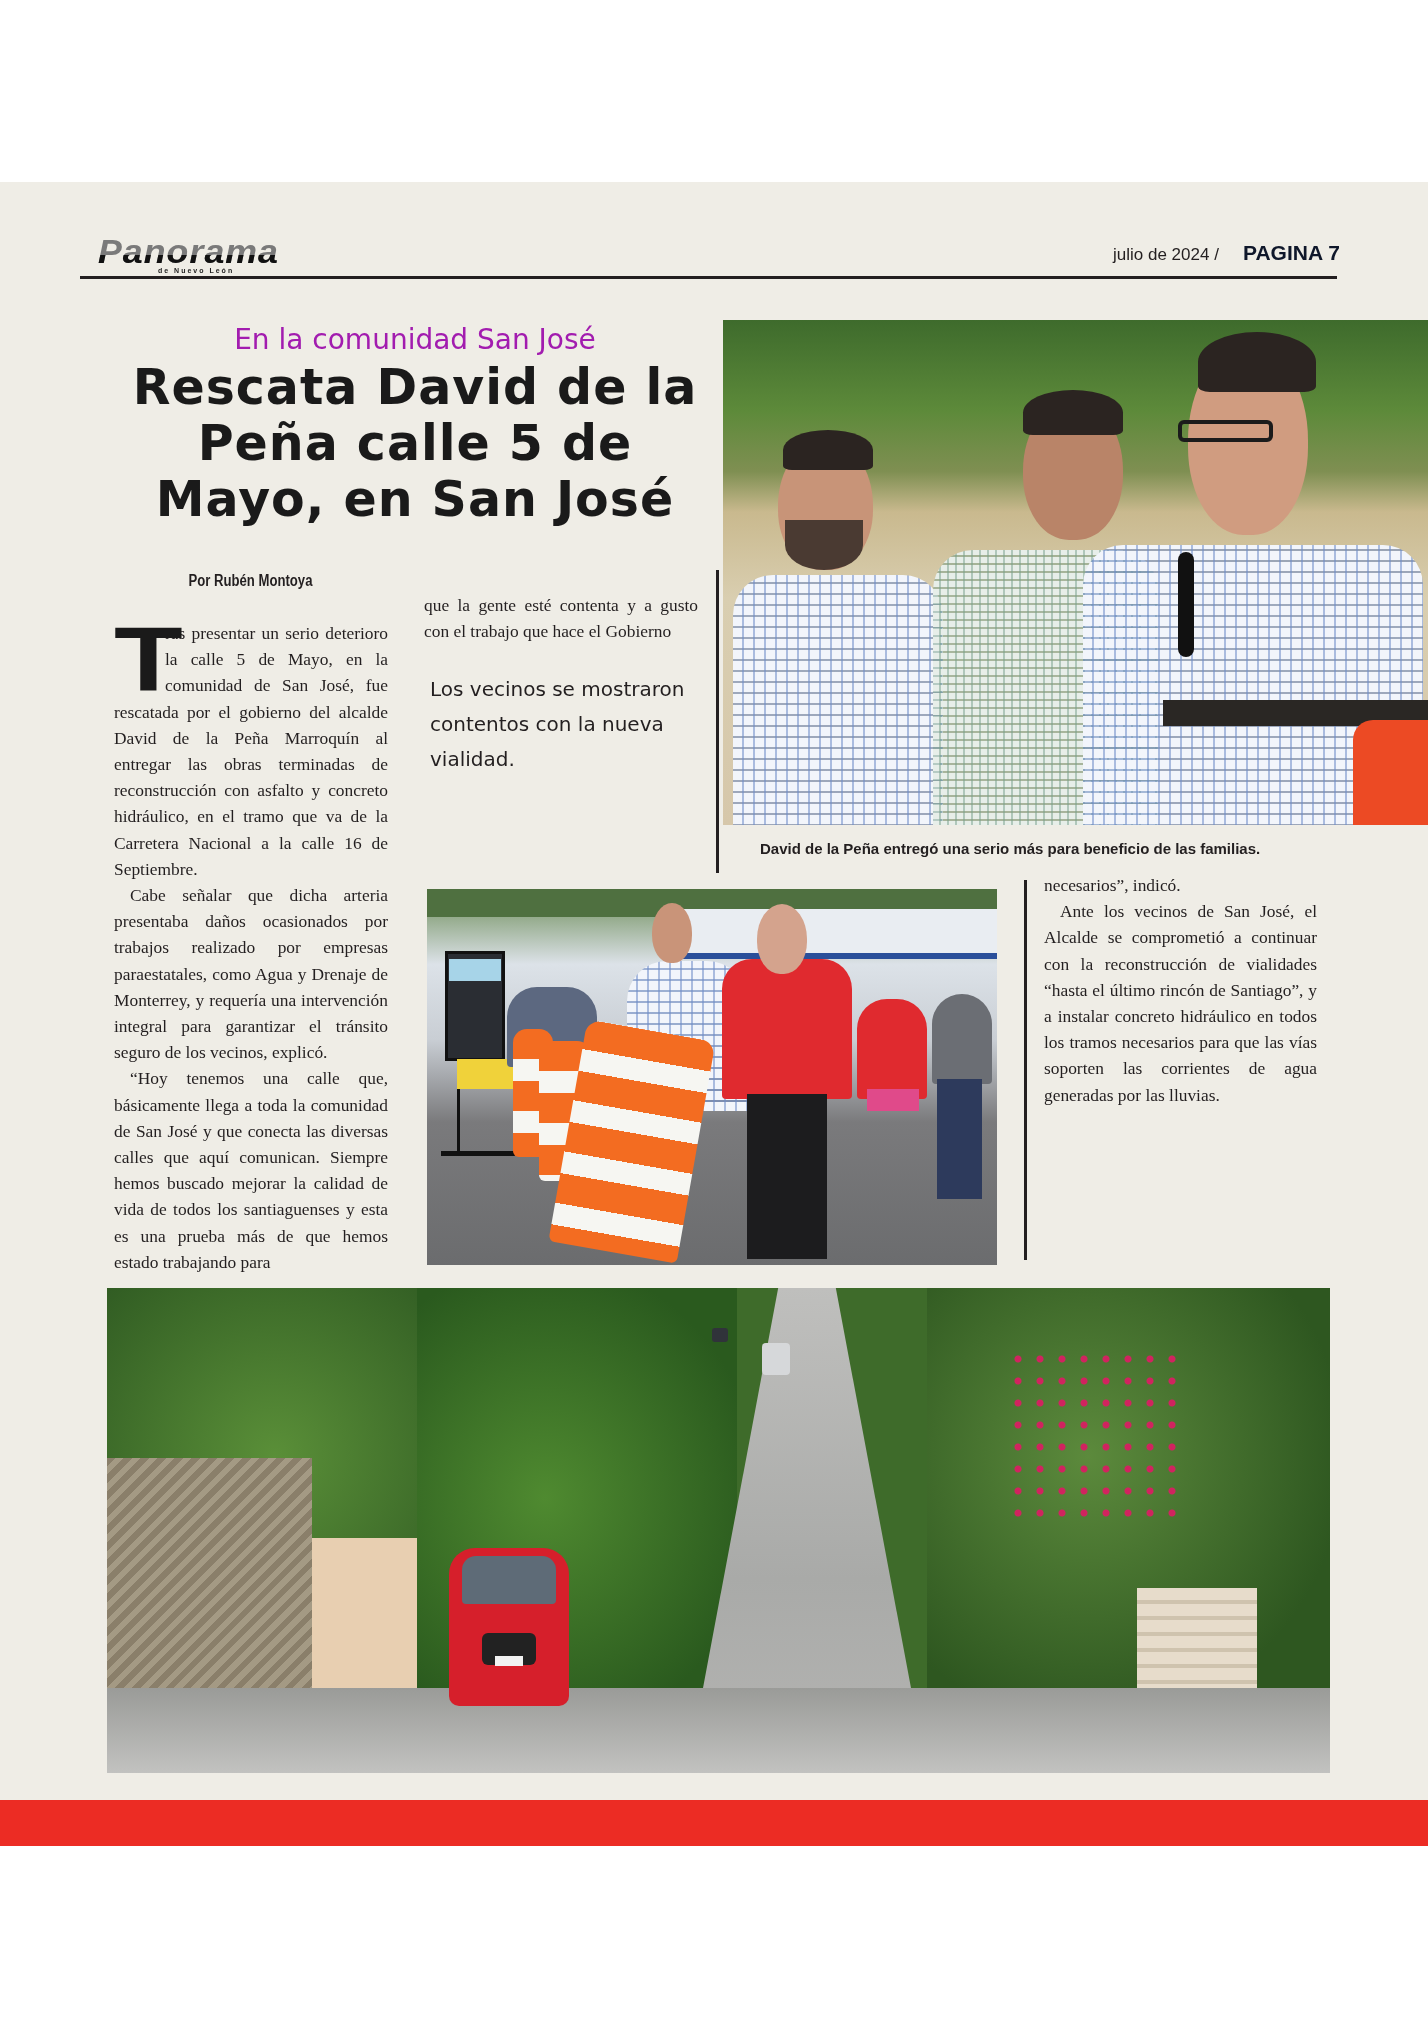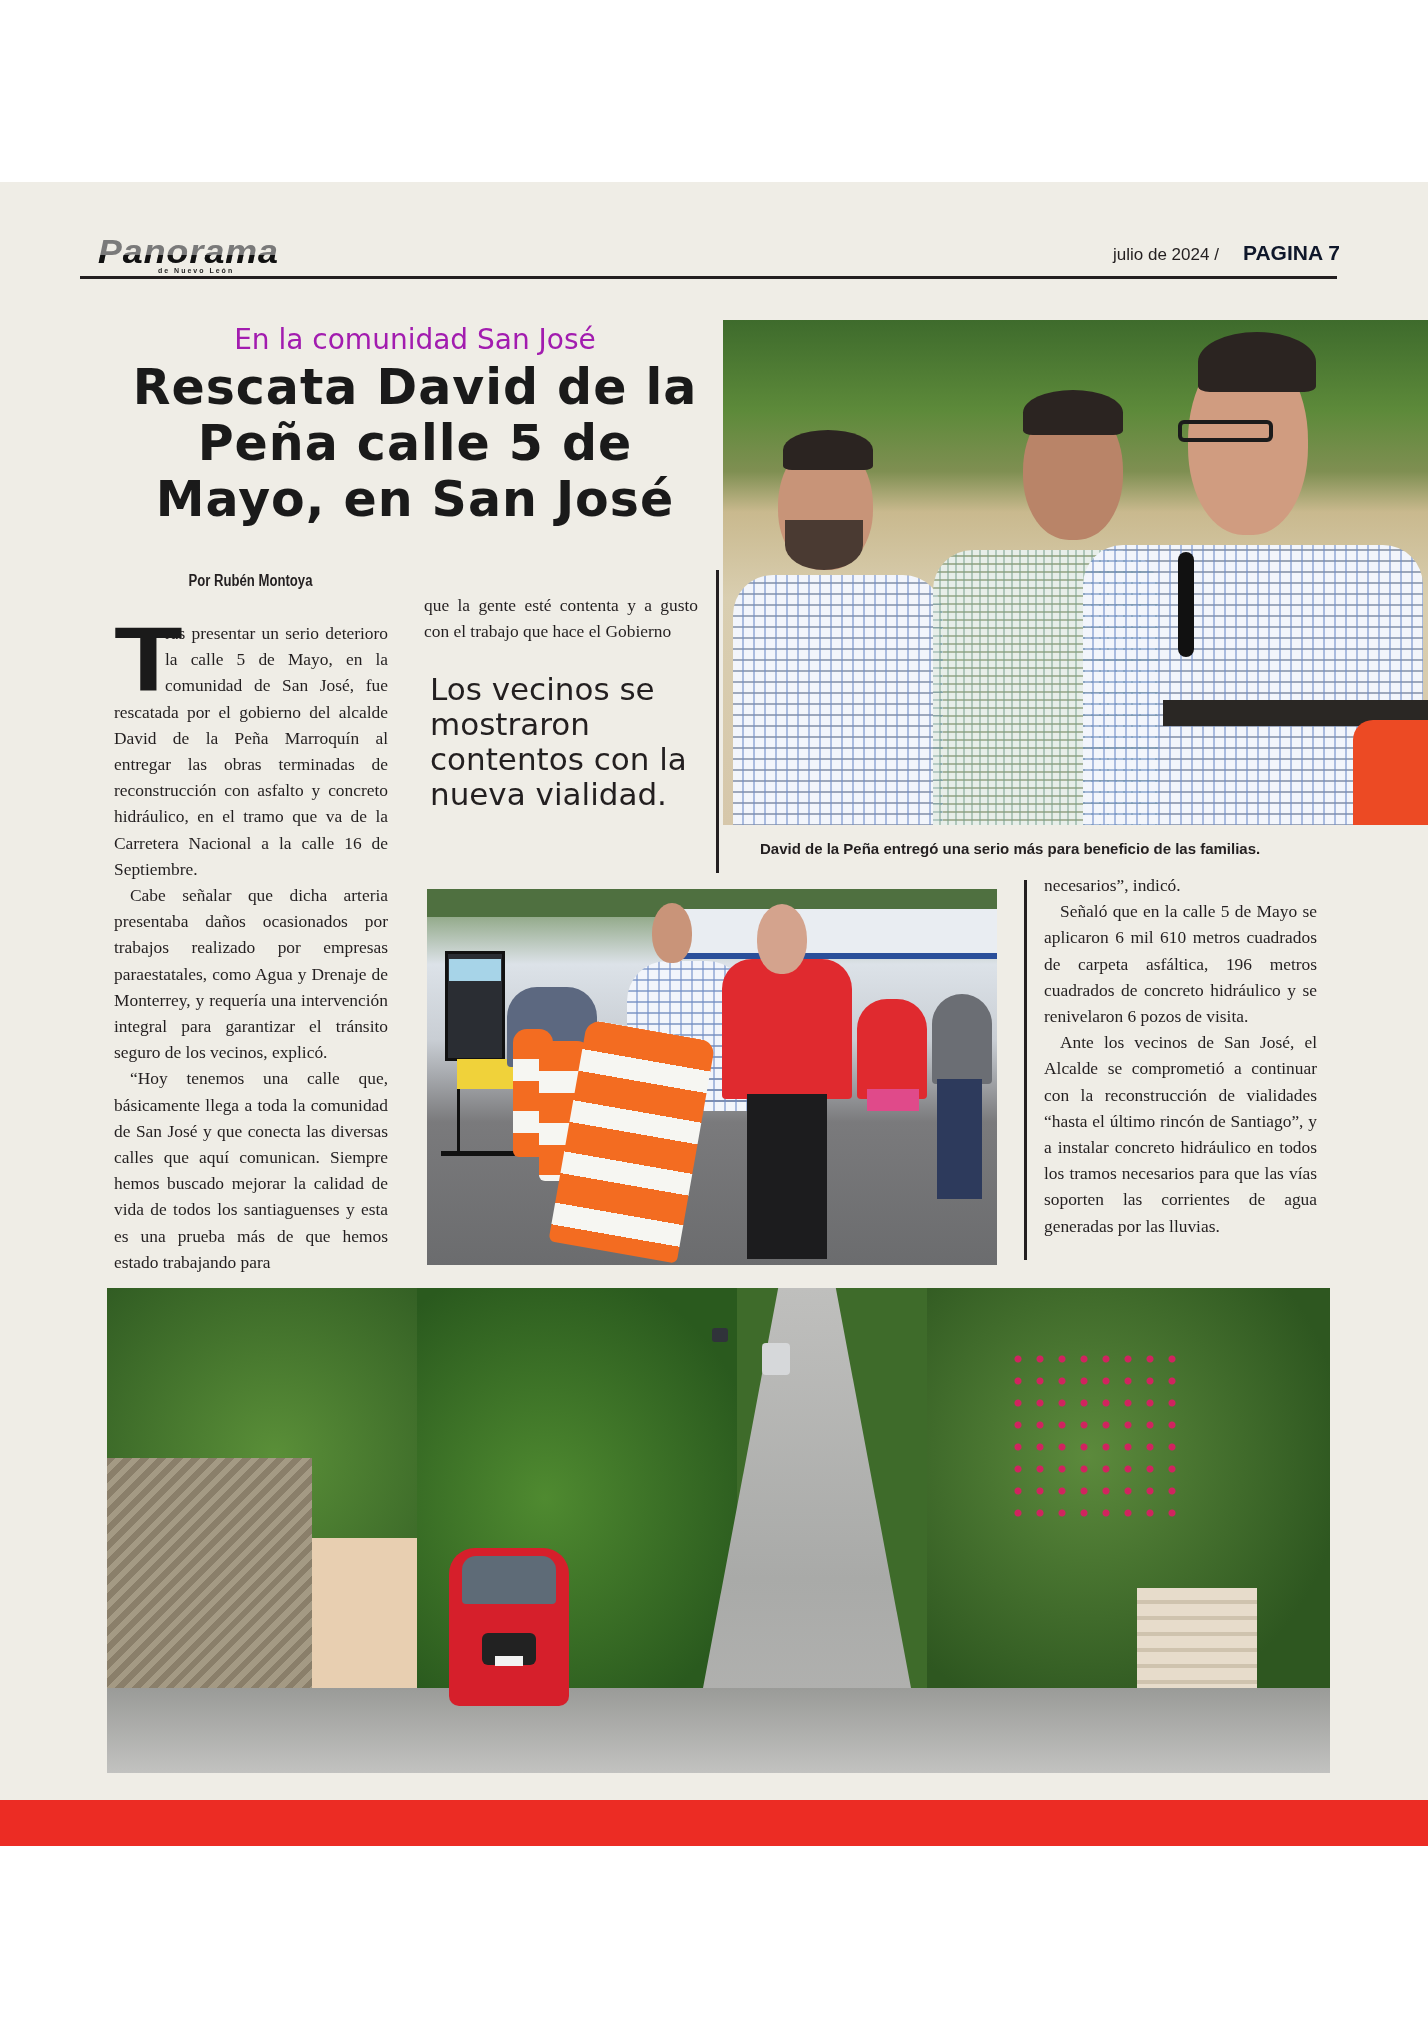--- a/index.html
+++ b/index.html
@@ -23,21 +23,21 @@
 
   .byline{left:114px;top:572px;width:273px;text-align:center;font-family:"Liberation Sans",sans-serif;font-weight:bold;font-size:16px;color:#231f20;transform:scaleX(.82);}
 
   .col{font-size:17.4px;line-height:26.2px;text-align:justify;color:#231f20;}
   .col p{text-indent:16px;}
   .col p.noind{text-indent:0;}
   .col-left{left:114px;top:620px;width:274px;}
   .dropcap{float:left;font-family:"Liberation Sans",sans-serif;font-weight:bold;font-size:90px;line-height:68px;height:70px;margin:6px 6px 0 0;color:#1a1a1a;transform:scaleX(1.25);transform-origin:left;width:45px;}
   .col-mid{left:424px;top:568px;width:274px;margin-top:24px;}
 
-  .pullquote{left:430px;top:672px;width:260px;font-family:"DejaVu Sans",sans-serif;font-size:31px;line-height:35px;color:#231f20;}
+  .pullquote{left:430px;top:672px;width:260px;font-family:"DejaVu Sans",sans-serif;font-size:20px;line-height:35px;color:#231f20;}
 
   .vrule1{left:716px;top:570px;width:3px;height:303px;background:#231f20;}
   .vrule2{left:1024px;top:880px;width:3px;height:380px;background:#231f20;}
 
   .col-right{left:1044px;top:872px;width:273px;}
 
   .caption{left:760px;top:840px;font-family:"Liberation Sans",sans-serif;font-weight:bold;font-size:15px;color:#231f20;}
 
   
   .photo{position:absolute;overflow:hidden;}
@@ -137,21 +137,20 @@
   <div class="shape" style="left:320px;top:205px;width:80px;height:165px;background:#1c1c1e;"></div>
   <div class="shape redshirt" style="left:430px;top:110px;width:70px;height:100px;"></div>
   <div class="shape" style="left:440px;top:200px;width:52px;height:22px;background:#e04a8a;"></div>
   <div class="shape redshirt" style="left:505px;top:105px;width:60px;height:90px;background:#6b6e74;"></div>
   <div class="shape" style="left:510px;top:190px;width:45px;height:120px;background:#2d3a5c;"></div>
 </div>
 <div class="abs vrule2"></div>
 
 <div class="abs col col-right">
   <p class="noind">necesarios”, indicó.</p>
-  <p>Señaló que en la calle 5 de Mayo se aplicaron 6 mil 610 metros cuadrados de carpeta asfáltica, 196 metros cuadrados de concreto hidráulico y se renivelaron 6 pozos de visita.</p>
   <p>Ante los vecinos de San José, el Alcalde se comprometió a continuar con la reconstrucción de vialidades “hasta el último rincón de Santiago”, y a instalar concreto hidráulico en todos los tramos necesarios para que las vías soporten las corrientes de agua generadas por las lluvias.</p>
 </div>
 
 <div class="photo photo3">
   <div class="shape" style="left:0;top:0;width:420px;height:420px;background:radial-gradient(ellipse at 40% 40%,#5a8f38 0%,#2f5a22 70%);"></div>
   <div class="shape" style="left:0;top:170px;width:205px;height:250px;background:repeating-linear-gradient(135deg,#8a7f6a 0 6px,#a49a84 6px 12px);"></div>
   <div class="shape" style="left:205px;top:250px;width:120px;height:170px;background:#e8cfb1;"></div>
   <div class="shape" style="left:310px;top:0;width:320px;height:420px;background:radial-gradient(ellipse at 40% 50%,#4f8a30 0%,#2a5a1e 80%);"></div>
   <div class="shape" style="left:580px;top:0;width:240px;height:485px;background:linear-gradient(180deg,#bfbfbd 0%,#a9aaa8 60%,#b5b5b3 100%);clip-path:polygon(38% 0,62% 0,100% 100%,0 100%);"></div>
   <div class="shape" style="left:820px;top:0;width:403px;height:420px;background:radial-gradient(ellipse at 40% 40%,#5c8a3c 0%,#2e5720 75%);"></div>

